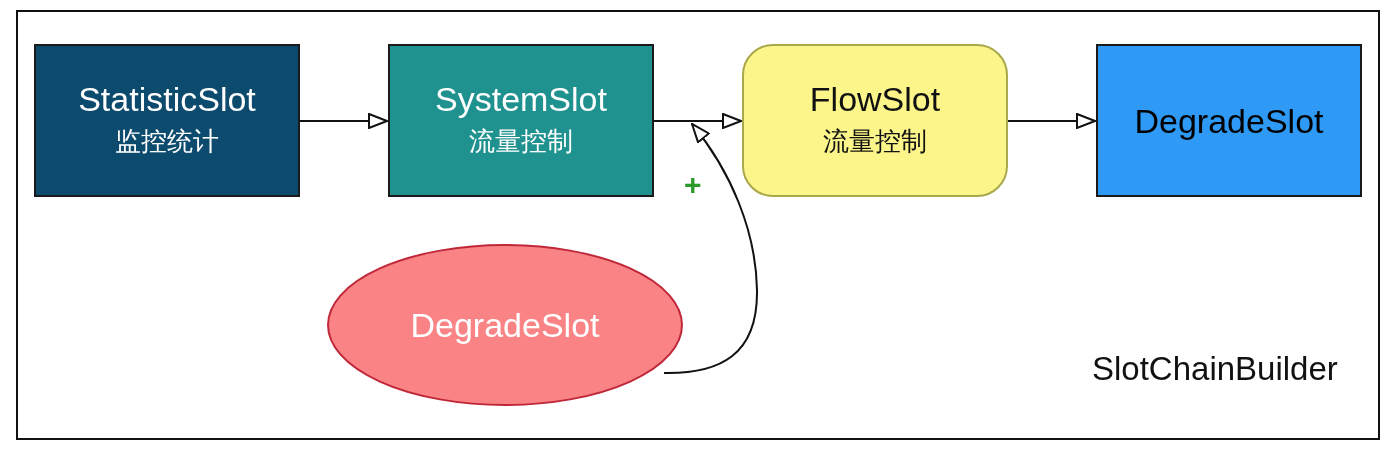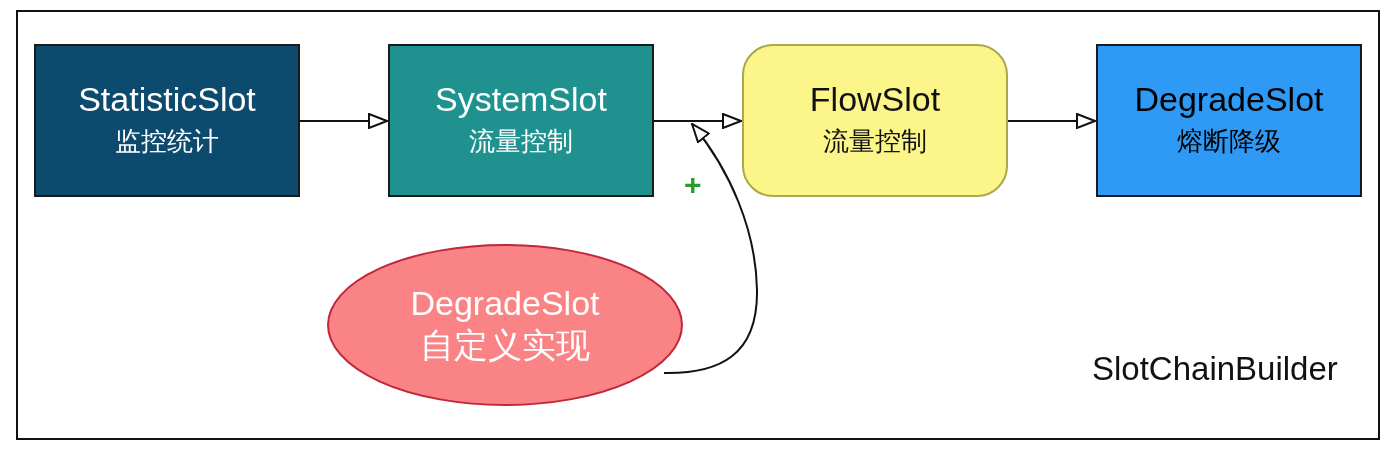--- a/index.html
+++ b/index.html
@@ -46,23 +46,21 @@
 <div class="slot" id="slot-1" style="left: 388px; background: rgb(31, 146, 143); color: rgb(255, 255, 255); text-align: right;">
   <div class="name">SystemSlot</div>
   <div class="desc">流量控制</div>
 </div>
 <div class="slot" id="slot-2" style="left: 742px; border-color: rgb(169, 168, 74); background: rgb(252, 246, 138); color: rgb(17, 17, 17); border-radius: 31px;">
   <div class="name">FlowSlot</div>
   <div class="desc">流量控制</div>
 </div>
 <div class="slot" id="slot-3" style="left: 1096px; background: rgb(46, 154, 245); color: #000000;">
   <div class="name">DegradeSlot</div>
-  <div class="desc">熔断降级</div>
 </div>
 
 <div class="ellipse-label">
   <div class="name">DegradeSlot</div>
-  <div class="desc">自定义实现</div>
 </div>
 
 <div class="plus" style="color: rgb(42, 154, 42);">+</div>
 
 <div class="builder-label">SlotChainBuilder</div>
 
 </body></html>

